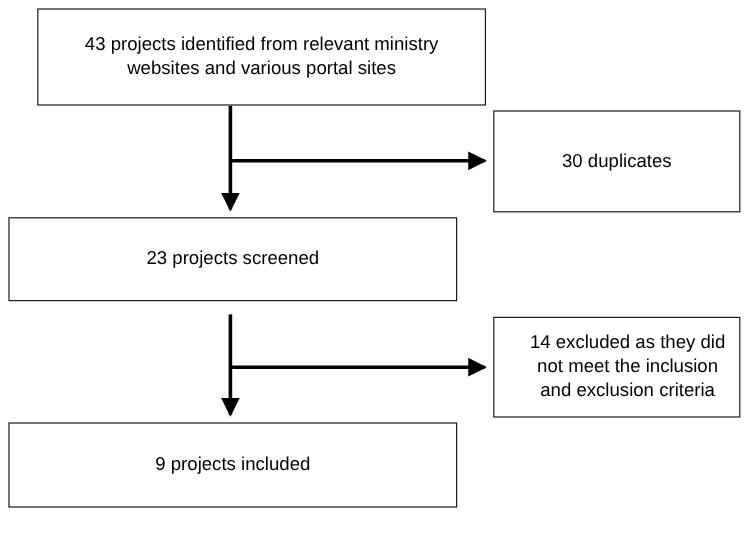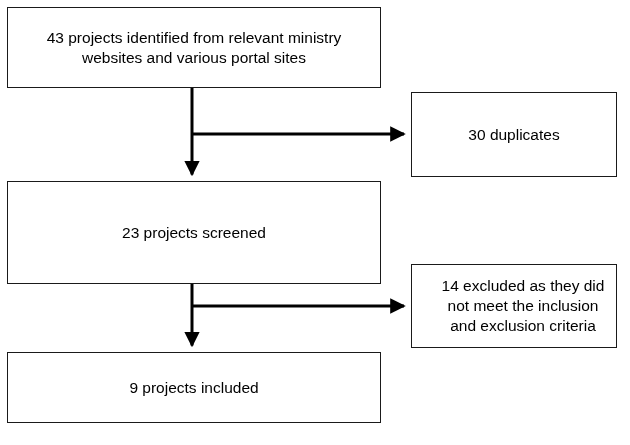--- a/index.html
+++ b/index.html
@@ -26,22 +26,22 @@
     text-align: center;
     color: #000000;
     font-size: 15.5px;
     line-height: 1.28;
     padding: 4px 10px;
     white-space: pre-line;
   }
   .node-main  { left: 7px;   width: 374px; }
   .node-side  { left: 411px; width: 206px; }
 
-  .node-identified { top: 7px;   height: 81px; }
-  .node-screened   { top: 181px; height: 103px; }
+  .node-identified { top: 7px;   height: 81px; margin-left: 24px; }
+  .node-screened   { top: 181px; height: 70px; }
   .node-included   { top: 352px; height: 71px; }
   .node-duplicates { top: 92px;  height: 85px; }
   .node-excluded   { top: 264px; height: 84px; padding-left: 28px; }
 
   .connector {
     position: absolute;
     left: 0;
     top: 0;
     width: 630px;
     height: 445px;

